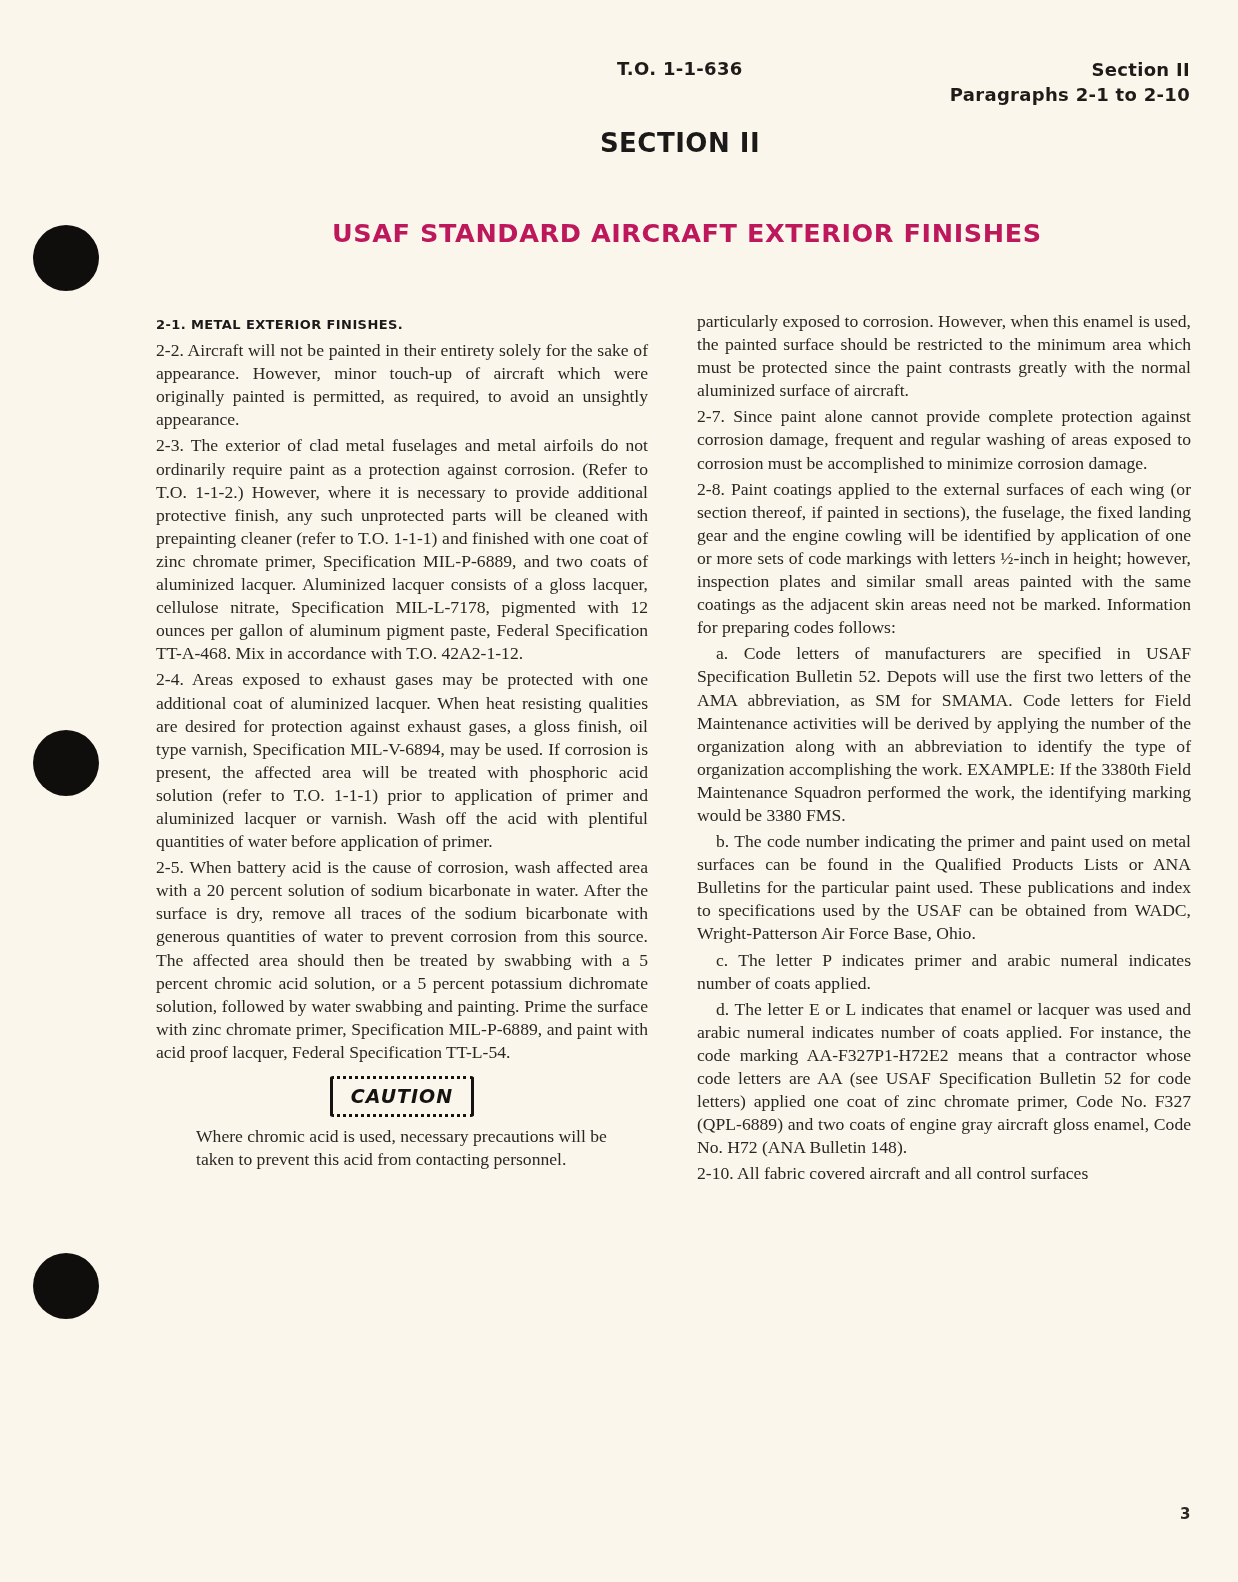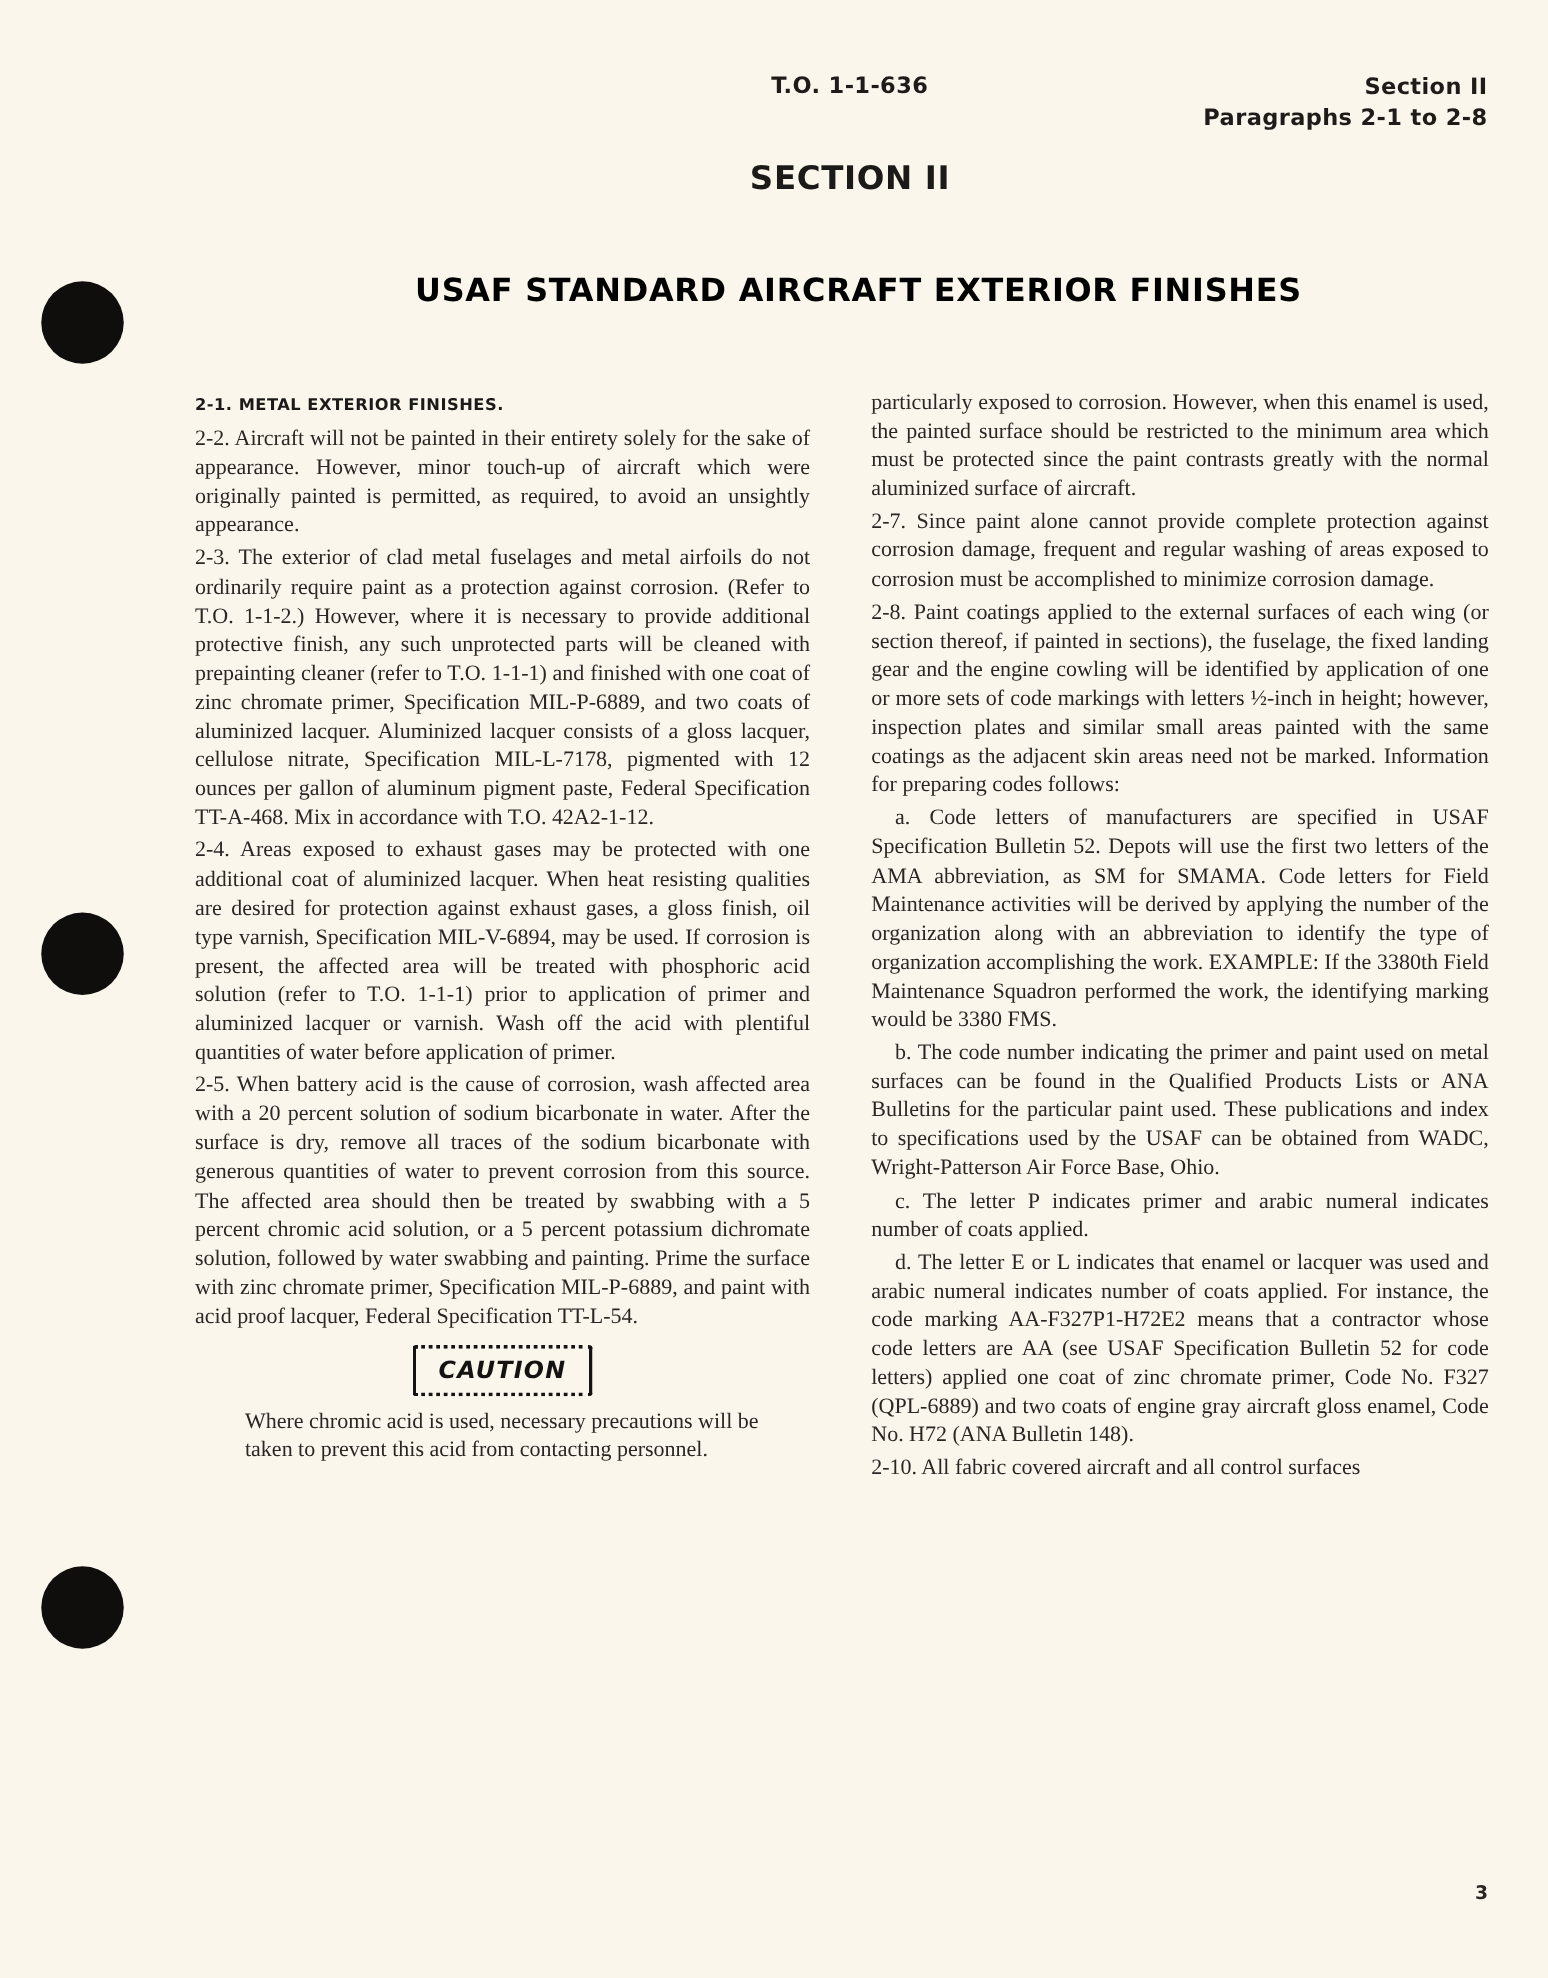--- a/index.html
+++ b/index.html
@@ -21,21 +21,21 @@
   .hdr-to { left: 617px; top: 58px; }
   .hdr-right { right: 48px; top: 57px; text-align: right; line-height: 25px; }
   .sec-title {
     position: absolute; left: 0; width: 1360px; text-align: center; top: 128px;
     font-family: "DejaVu Sans", "Liberation Sans", sans-serif; font-weight: bold;
     font-size: 26px; color: #1c1a18; letter-spacing: 0.5px;
   }
   .main-title {
     position: absolute; left: 332px; top: 218px;
     font-family: "DejaVu Sans", "Liberation Sans", sans-serif; font-weight: bold;
-    font-size: 25.5px; color: #000000; letter-spacing: 0.6px; white-space: nowrap;
+    font-size: 25.5px; color: #be185d; letter-spacing: 0.6px; white-space: nowrap;
   }
   .col { position: absolute; font-size: 17.6px; line-height: 23.1px; }
   .col-left { left: 156px; width: 492px; top: 313px; }
   .col-right { left: 697px; width: 494px; top: 310px; }
   .col p { margin: 0 0 3px 0; text-align: justify; }
   .col p.sub { text-indent: 19px; }
   .head {
     font-family: "DejaVu Sans", "Liberation Sans", sans-serif; font-weight: bold;
     font-size: 13px; color: #1c1a18; letter-spacing: 0.4px; margin: 0 0 3px 0;
   }
@@ -59,21 +59,21 @@
 
 <div class="page">
 
   <div class="hole" style="top:225px"></div>
   <div class="hole" style="top:730px"></div>
   <div class="hole" style="top:1253px"></div>
 
   <div class="hdr hdr-to">T.O. 1-1-636</div>
   <div class="hdr hdr-right">
     <div>Section II</div>
-    <div>Paragraphs 2-1 to 2-8</div>
+    <div>Paragraphs 2-1 to 2-10</div>
   </div>
 
   <div class="sec-title">SECTION II</div>
   <div class="main-title">USAF STANDARD AIRCRAFT EXTERIOR FINISHES</div>
 
   <div class="col col-left">
     <div class="head">2-1. METAL EXTERIOR FINISHES.</div>
     <p>2-2. Aircraft will not be painted in their entirety solely for the sake of appearance. However, minor touch-up of aircraft which were originally painted is permitted, as required, to avoid an unsightly appearance.</p>
     <p>2-3. The exterior of clad metal fuselages and metal airfoils do not ordinarily require paint as a protection against corrosion. (Refer to T.O. 1-1-2.) However, where it is necessary to provide additional protective finish, any such unprotected parts will be cleaned with prepainting cleaner (refer to T.O. 1-1-1) and finished with one coat of zinc chromate primer, Specification MIL-P-6889, and two coats of aluminized lacquer. Aluminized lacquer consists of a gloss lacquer, cellulose nitrate, Specification MIL-L-7178, pigmented with 12 ounces per gallon of aluminum pigment paste, Federal Specification TT-A-468. Mix in accordance with T.O. 42A2-1-12.</p>
     <p>2-4. Areas exposed to exhaust gases may be protected with one additional coat of aluminized lacquer. When heat resisting qualities are desired for protection against exhaust gases, a gloss finish, oil type varnish, Specification MIL-V-6894, may be used. If corrosion is present, the affected area will be treated with phosphoric acid solution (refer to T.O. 1-1-1) prior to application of primer and aluminized lacquer or varnish. Wash off the acid with plentiful quantities of water before application of primer.</p>

